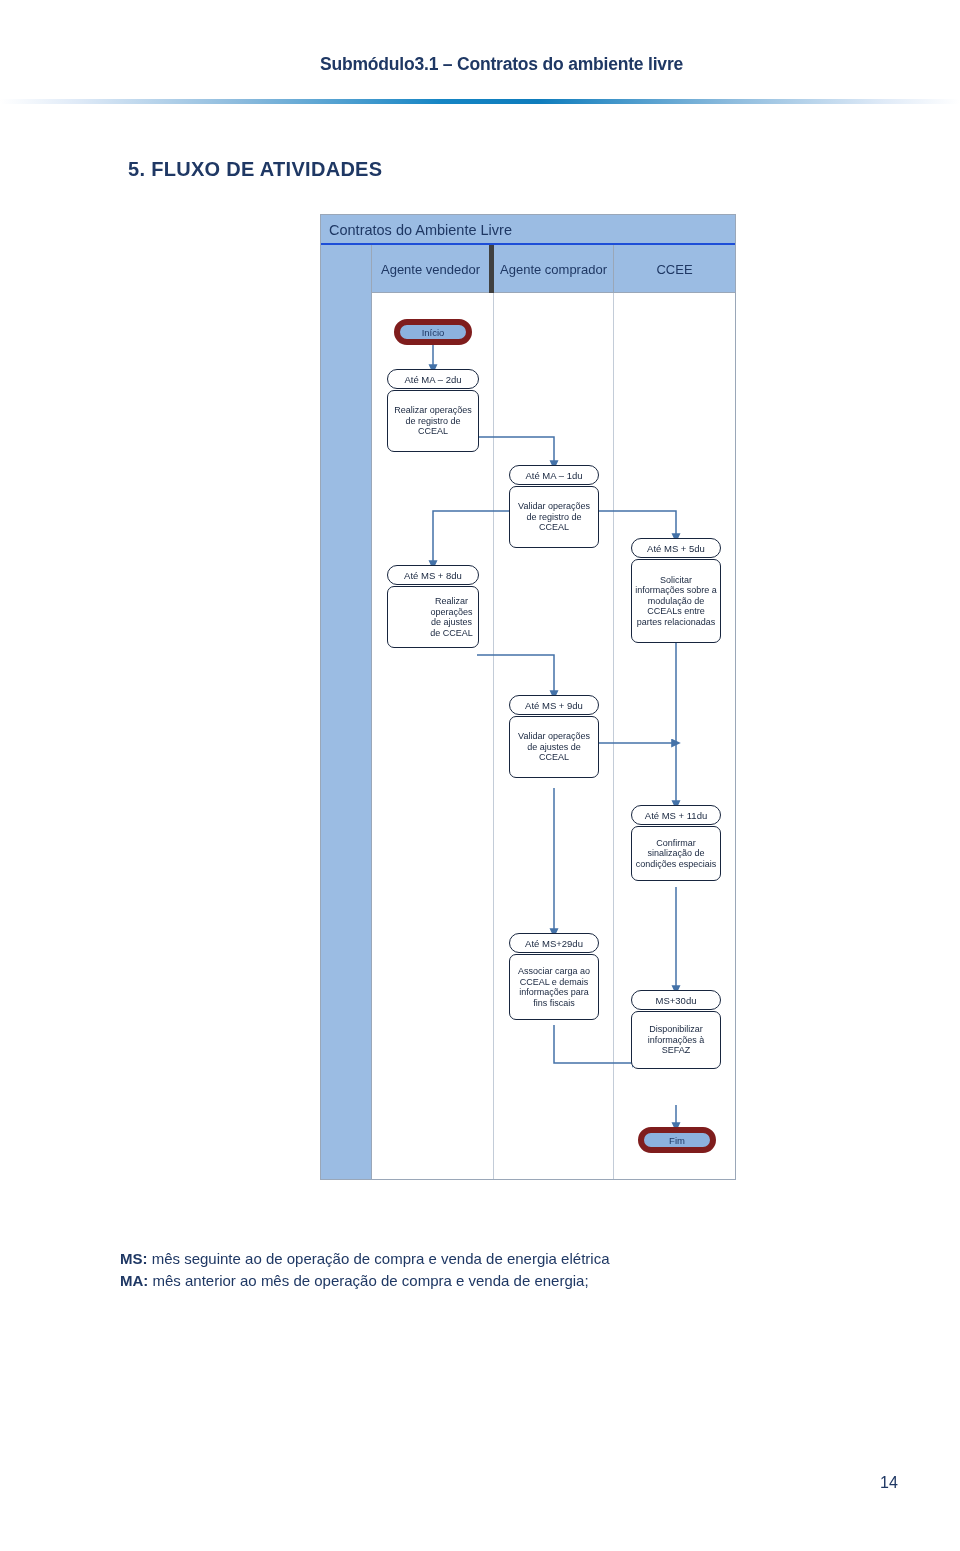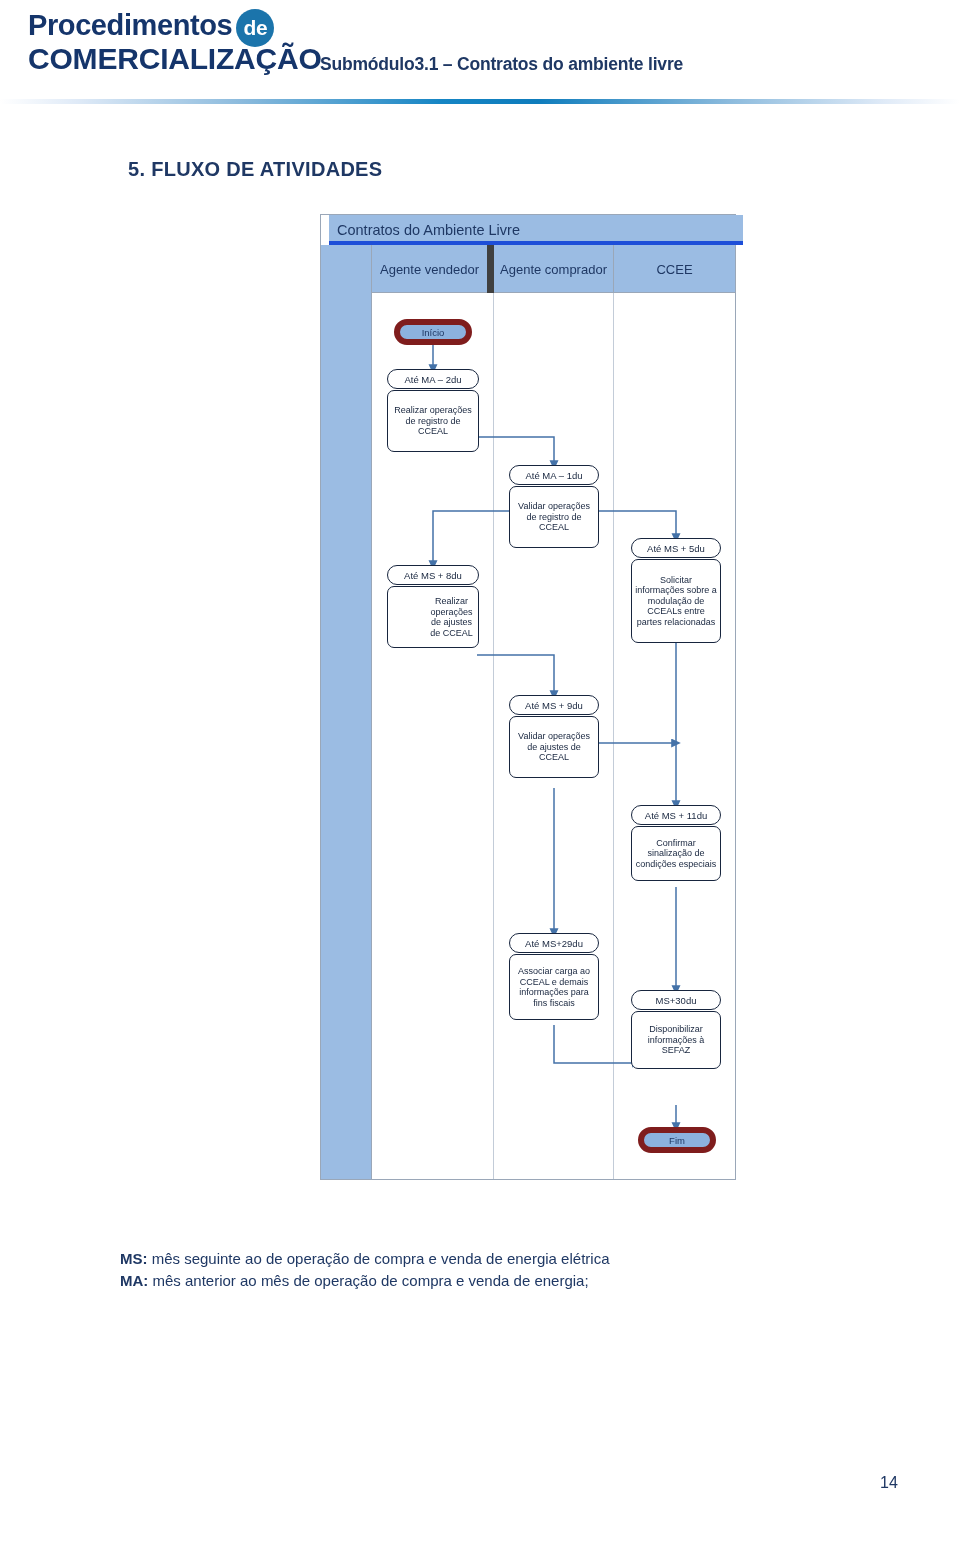--- a/index.html
+++ b/index.html
@@ -36,32 +36,32 @@
               rgba(197,217,241,.55) 92%,
               rgba(255,255,255,0) 100%);}
 
   
   #section-title{position:absolute;left:128px;top:158px;font-size:20px;
                  font-weight:bold;color:#1f3864;letter-spacing:.3px;white-space:nowrap;}
 
   
   #flowchart{position:absolute;left:320px;top:214px;width:416px;height:966px;
              border:1px solid #9aa7b8;box-sizing:border-box;background:#ffffff;}
-  .fc-title{position:absolute;left:8px;top:0;width:414px;height:30px;
-            background:#9bbce3;border-bottom:4px solid #1d4ed8;
+  .fc-title{position:absolute;left:0;top:0;width:414px;height:30px;
+            background:#9bbce3;border-bottom:2px solid #1d4ed8;
             box-sizing:border-box;font-size:14.5px;color:#1f3864;
             padding-left:8px;line-height:30px;white-space:nowrap;}
   .fc-spine{position:absolute;left:0;top:30px;width:51px;height:934px;
             background:#9bbce3;border-right:1px solid #9aa7b8;box-sizing:border-box;}
   .fc-headrow{position:absolute;left:51px;top:30px;width:363px;height:48px;
               background:#9bbce3;border-bottom:1px solid #9aa7b8;box-sizing:border-box;}
   .fc-head{position:absolute;top:0;height:48px;box-sizing:border-box;
            display:flex;align-items:center;justify-content:center;text-align:center;
            font-size:13px;color:#1f3864;line-height:15px;}
-  .fc-head.c0{left:0;width:122px;border-right:7px solid #404040;}
+  .fc-head.c0{left:0;width:122px;border-right:5px solid #404040;}
   .fc-head.c1{left:122px;width:120px;border-right:1px solid #9aa7b8;}
   .fc-head.c2{left:242px;width:121px;}
   .fc-lane{position:absolute;top:78px;height:886px;box-sizing:border-box;}
   .fc-lane.c0{left:51px;width:122px;border-right:1px solid #c3ccd8;}
   .fc-lane.c1{left:173px;width:120px;border-right:1px solid #c3ccd8;}
   .fc-lane.c2{left:293px;width:121px;}
 
   #canvas{position:absolute;left:0;top:0;width:414px;height:964px;}
 
   .node{position:absolute;box-sizing:border-box;display:flex;align-items:center;
@@ -82,26 +82,20 @@
 
   
   #page-number{position:absolute;left:880px;top:1474px;width:50px;
                font-size:16px;color:#1f3864;text-align:left;}
   #footer{position:absolute;left:0;top:1480px;width:960px;height:71px;}
 </style>
 </head>
 <body>
 
 <div id="page-header">
-  <div class="logo-block">
-    <div class="logo-l1">
-      <span>Procedimentos</span><span class="logo-de"><span class="circ"></span><span class="txt">de</span></span>
-    </div>
-    <div class="logo-l2">COMERCIALIZAÇÃO</div>
-  </div>
   <div class="hdr-sub">Submódulo3.1 – Contratos do ambiente livre</div>
   <div class="hdr-rule"></div>
 </div>
 
 <div id="section-title">5. FLUXO DE ATIVIDADES</div>
 
 <div id="flowchart">
   <div class="fc-title">Contratos do Ambiente Livre</div>
   <div class="fc-spine"></div>
 

